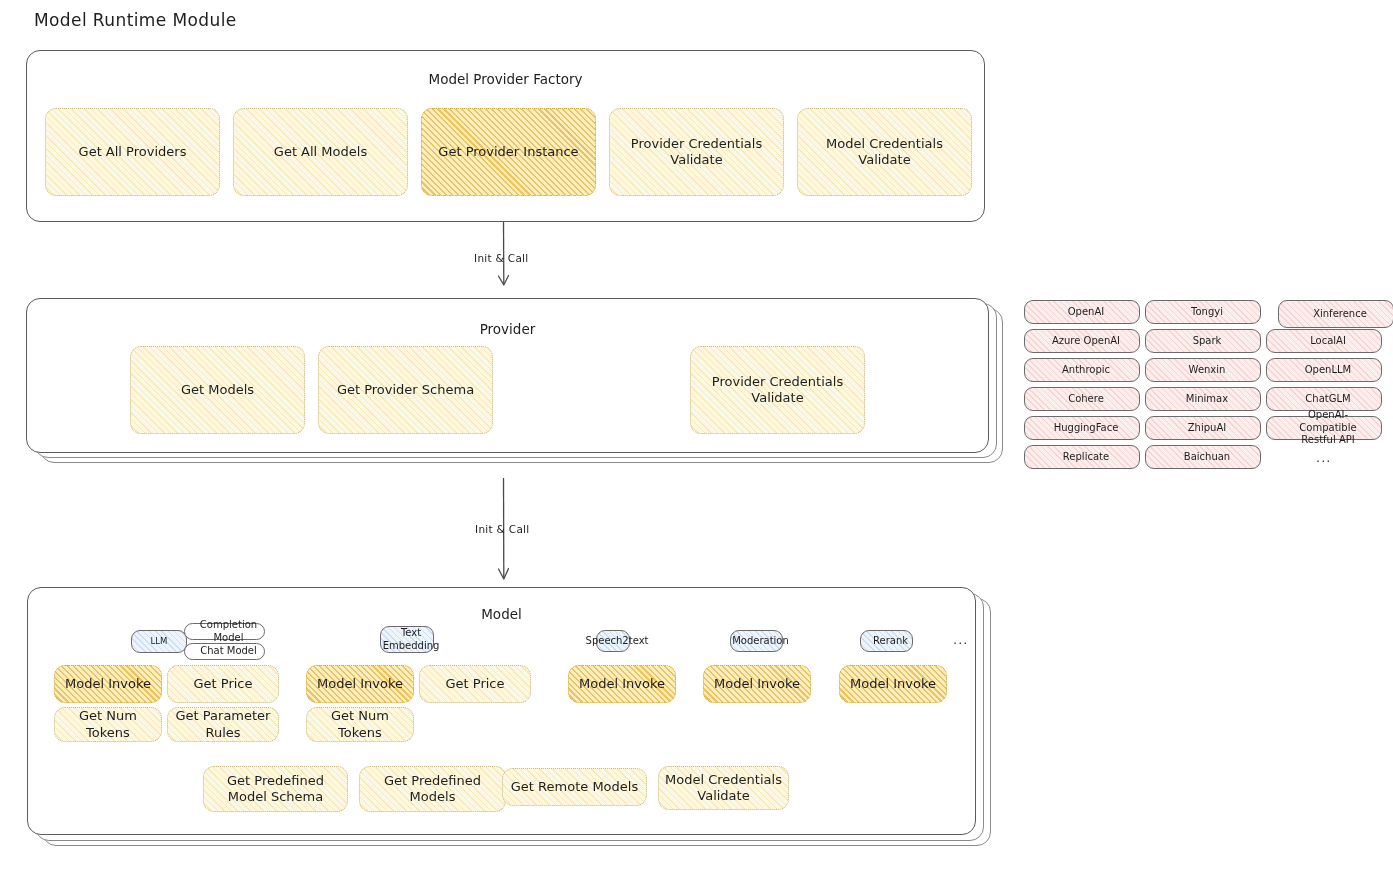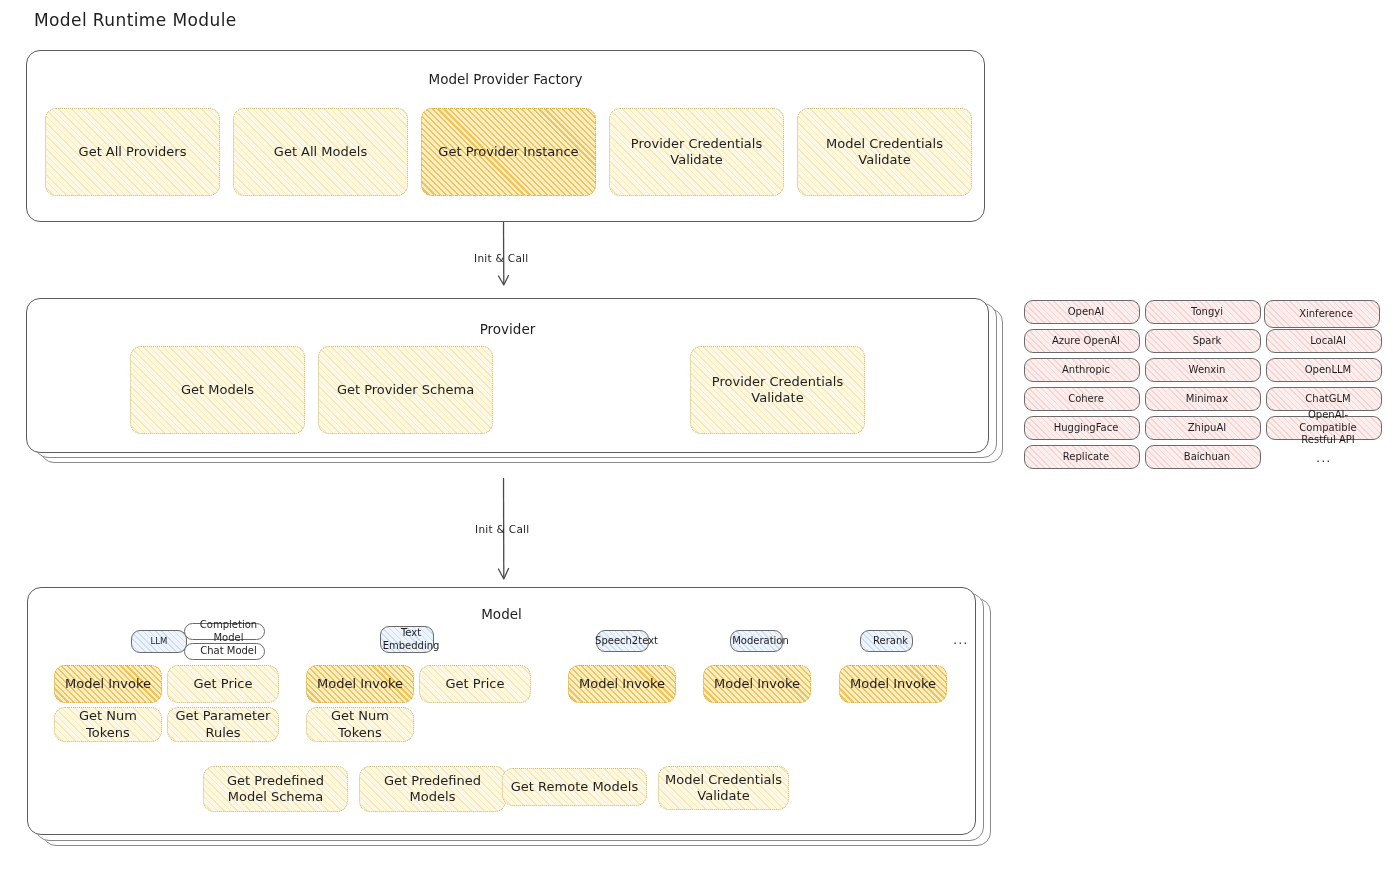--- a/index.html
+++ b/index.html
@@ -187,21 +187,21 @@
   <div class="node node-pink fs8" style="left:0px; top:116px; width:116px; height:24px;">HuggingFace</div>
   <div class="node node-pink fs8" style="left:0px; top:145px; width:116px; height:24px;">Replicate</div>
 
   <div class="node node-pink fs8" style="left:121px; top:0px; width:116px; height:24px;">Tongyi</div>
   <div class="node node-pink fs8" style="left:121px; top:29px; width:116px; height:24px;">Spark</div>
   <div class="node node-pink fs8" style="left:121px; top:58px; width:116px; height:24px;">Wenxin</div>
   <div class="node node-pink fs8" style="left:121px; top:87px; width:116px; height:24px;">Minimax</div>
   <div class="node node-pink fs8" style="left:121px; top:116px; width:116px; height:24px;">ZhipuAI</div>
   <div class="node node-pink fs8" style="left:121px; top:145px; width:116px; height:24px;">Baichuan</div>
 
-  <div class="node node-pink fs8" style="left:240px; top:0px; width:116px; height:28px;">Xinference</div>
+  <div class="node node-pink fs8" style="left:254px; top:0px; width:116px; height:28px;">Xinference</div>
   <div class="node node-pink fs8" style="left:242px; top:29px; width:116px; height:24px;">LocalAI</div>
   <div class="node node-pink fs8" style="left:242px; top:58px; width:116px; height:24px;">OpenLLM</div>
   <div class="node node-pink fs8" style="left:242px; top:87px; width:116px; height:24px;">ChatGLM</div>
   <div class="node node-pink fs8" style="left:242px; top:116px; width:116px; height:24px;">OpenAI-Compatible Restful API</div>
 
   <div class="ellipsis" style="left:292px; top:150px;">...</div>
 </div>
 
 <svg class="arrow" style="left:492px; top:478px; width:24px; height:110px;" viewBox="0 0 24 110">
   <path d="M11.5 0 L11.8 100" stroke="#4a4a4a" stroke-width="1.3" fill="none"></path>
@@ -224,21 +224,21 @@
   <div class="node node-yellow fs13" style="left:139px; top:77px; width:112px; height:38px;">Get Price</div>
   <div class="node node-yellow fs13" style="left:26px; top:119px; width:108px; height:35px;">Get Num Tokens</div>
   <div class="node node-yellow fs13" style="left:139px; top:119px; width:112px; height:35px;">Get Parameter Rules</div>
 
   <div class="node node-blue fs8" style="left:352px; top:38px; width:54px; height:27px;">Text Embedding</div>
 
   <div class="node node-amber fs13" style="left:278px; top:77px; width:108px; height:38px;">Model Invoke</div>
   <div class="node node-yellow fs13" style="left:391px; top:77px; width:112px; height:38px;">Get Price</div>
   <div class="node node-yellow fs13" style="left:278px; top:119px; width:108px; height:35px;">Get Num Tokens</div>
 
-  <div class="node node-blue fs8" style="left:568px; top:42px; width:53px; height:22px;">Speech2text</div>
+  <div class="node node-blue fs8" style="left:568px; top:42px; width:34px; height:22px;">Speech2text</div>
   <div class="node node-amber fs13" style="left:540px; top:77px; width:108px; height:38px;">Model Invoke</div>
 
   <div class="node node-blue fs8" style="left:702px; top:42px; width:53px; height:22px;">Moderation</div>
   <div class="node node-amber fs13" style="left:675px; top:77px; width:108px; height:38px;">Model Invoke</div>
 
   <div class="node node-blue fs8" style="left:832px; top:42px; width:53px; height:22px;">Rerank</div>
   <div class="node node-amber fs13" style="left:811px; top:77px; width:108px; height:38px;">Model Invoke</div>
 
   <div class="ellipsis" style="left:925px; top:44px;">...</div>
 

